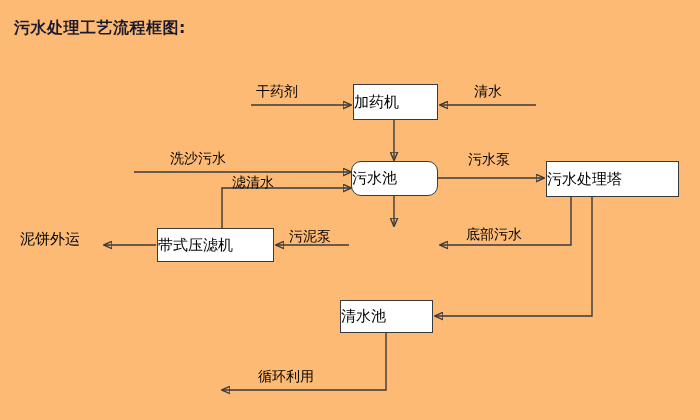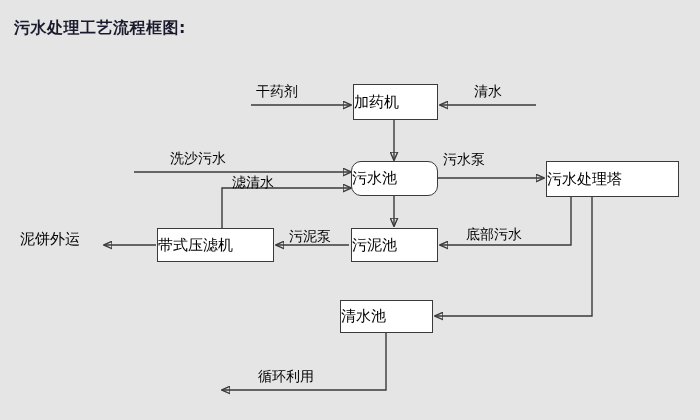--- a/index.html
+++ b/index.html
@@ -4,21 +4,21 @@
 <style>
   html, body {
     margin: 0;
     padding: 0;
     background: #ffffff;
   }
   #canvas {
     position: relative;
     width: 700px;
     height: 420px;
-    background: #e5e5e5;
+    background: #fdba74;
     font-family: "DejaVu Sans", "Liberation Sans", sans-serif;
     overflow: hidden;
   }
   #title {
     position: absolute;
     left: 14px;
     top: 18px;
     font-size: 16px;
     font-weight: bold;
     color: #1a1a2e;
@@ -115,37 +115,34 @@
   </div>
 
   <div class="node" style="left:546px; top:161px; width:133px; height:36px;">
     <span>污水处理塔</span>
   </div>
 
   <div class="node" style="left:157px; top:228px; width:117px; height:34px;">
     <span>带式压滤机</span>
   </div>
 
-  <div class="node" style="left:351px; top:228px; width:87px; height:34px;">
-    <span>污泥池</span>
-  </div>
 
   <div class="node" style="left:340px; top:300px; width:93px; height:33px;">
     <span>清水池</span>
   </div>
 
   <div class="edge-label" style="left:256px; top:83px;">干药剂</div>
 
   <div class="edge-label" style="left:474px; top:83px;">清水</div>
 
   <div class="edge-label" style="left:170px; top:150px;">洗沙污水</div>
 
   <div class="edge-label" style="left:232px; top:174px;">滤清水</div>
 
-  <div class="edge-label" style="left:443px; top:151px;text-align:right;">污水泵</div>
+  <div class="edge-label" style="left:468px; top:151px;text-align:right;">污水泵</div>
 
   <div class="edge-label" style="left:289px; top:228px;">污泥泵</div>
 
   <div class="edge-label" style="left:466px; top:226px;">底部污水</div>
 
   <div class="term-label" style="left:20px; top:230px;">泥饼外运</div>
 
   <div class="edge-label" style="left:258px; top:368px;">循环利用</div>
 
 </div>

